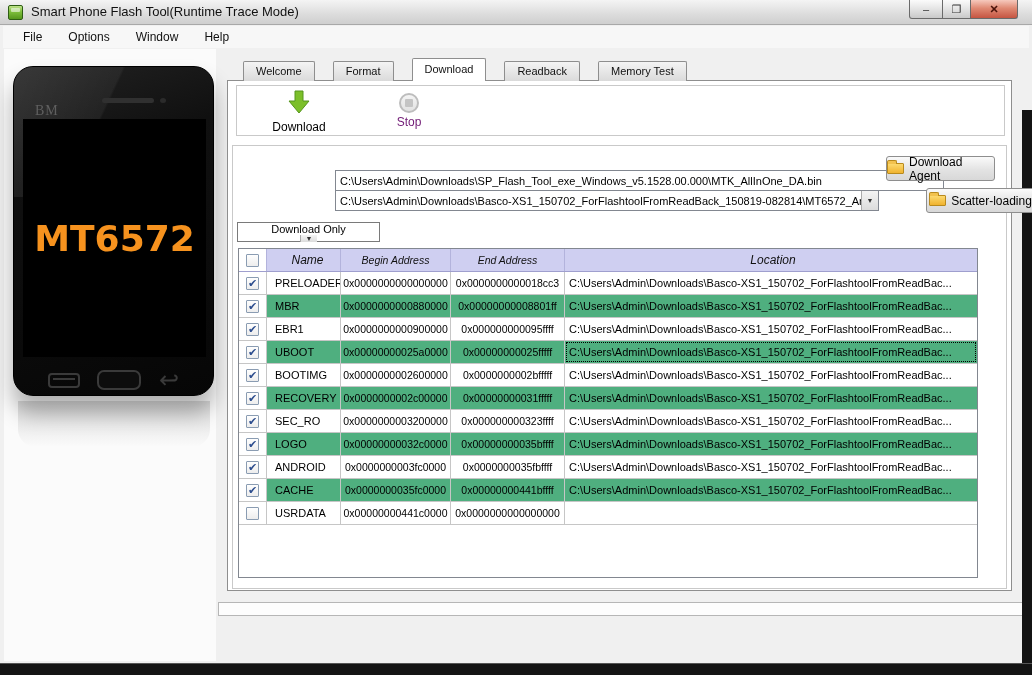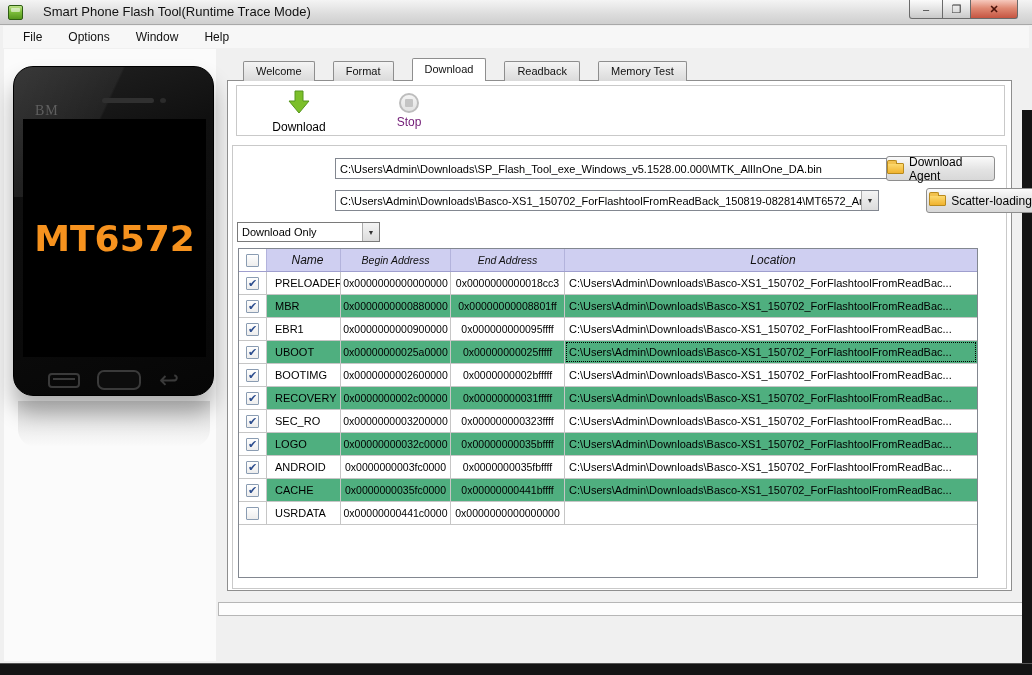--- a/index.html
+++ b/index.html
@@ -6,21 +6,21 @@
   html,body { width:1032px; height:675px; background:#222; font-family:"Liberation Sans", sans-serif; }
   .window { position:relative; width:1032px; height:675px; background:#F0F0F0; overflow:hidden; }
 
   
   .titlebar { position:absolute; left:0; top:0; width:1032px; height:25px;
     background:linear-gradient(#F4F4F4,#DCDCDC 60%,#CFCFCF); border-bottom:1px solid #A8A8A8; }
   .app-icon { position:absolute; left:8px; top:5px; width:15px; height:15px; border:1px solid #2E5D14;
     border-radius:2px; background:linear-gradient(#BFE38A 0%,#7DBE3B 45%,#55961C 100%); }
   .app-icon::before{ content:''; position:absolute; left:2px; top:2px; right:2px; height:4px;
     background:rgba(255,255,255,0.55); border-radius:1px; }
-  .title-text { position:absolute; left:43px; top:4px; font-size:13px; color:#111; }
+  .title-text { position:absolute; left:31px; top:4px; font-size:13px; color:#111; }
   .winbtns { position:absolute; right:14px; top:0; display:flex; }
   .winbtn { height:19px; border:1px solid #6A6A6A; border-top:none; margin-left:-1px;
     background:linear-gradient(#FBFBFB,#E6E6E6 45%,#C9C9C9); color:#333; font-size:11px;
     display:flex; align-items:center; justify-content:center; }
   .winbtn.min { width:34px; border-radius:0 0 0 3px; }
   .winbtn.max { width:29px; }
   .winbtn.close { width:48px; border-radius:0 0 3px 0;
     background:linear-gradient(#F6C9BD,#E08A74 45%,#C55542); color:#4A120A; font-weight:bold; }
 
   
@@ -75,40 +75,40 @@
   
   .main-box { position:absolute; left:232px; top:145px; width:775px; height:444px;
     border:1px solid #C9C9C9; background:#FFF; z-index:5; }
 
   .field-label { position:absolute; font-size:12px; color:#000; }
   .lbl-da { left:246px; top:164px; }
   .lbl-scatter { left:240px; top:196px; }
 
   .textfield { position:absolute; height:21px; border:1px solid #828790; background:#FFF;
     font-size:11px; color:#000; display:flex; align-items:center; padding:0 4px; white-space:nowrap; overflow:hidden; z-index:6;}
-  .tf-da { left:335px; top:158px; width:609px; }
+  .tf-da { left:335px; top:170px; width:609px; }
   .combo { position:absolute; left:335px; top:190px; width:544px; height:21px; border:1px solid #828790;
     background:#FFF; display:flex; align-items:center; z-index:6; }
   .combo-text { flex:1; font-size:11px; padding:0 4px; white-space:nowrap; overflow:hidden; }
   .combo-arrow { width:17px; height:100%; border-left:1px solid #ABABAB;
     background:linear-gradient(#F4F4F4,#DCDCDC); display:flex; align-items:center; justify-content:center;
     font-size:7px; color:#333; }
 
   .side-btn { position:absolute; left:886px; width:109px; height:25px; border:1px solid #8E8E8E; border-radius:3px;
     background:linear-gradient(#FAFAFA,#E3E3E3 55%,#D8D8D8); display:flex; align-items:center; justify-content:center;
     font-size:12px; color:#000; gap:5px; z-index:6; }
   .btn-da { top:156px; }
   .btn-scatter { top:188px;margin-left:40px; }
   .folder { width:17px; height:11px; background:linear-gradient(#FCD96F,#F0B32F); border:1px solid #B98A1D;
     border-radius:1px; position:relative; flex:0 0 auto; }
   .folder::before { content:''; position:absolute; top:-4px; left:-1px; width:8px; height:3px;
     background:#F2C24F; border:1px solid #B98A1D; border-bottom:none; border-radius:2px 2px 0 0; }
 
   .mode-select { position:absolute; left:237px; top:222px; width:143px; height:20px; border:1px solid #7A7A7A;
-    background:#FFF; display:flex; align-items:center; z-index:6; }
+    background:#FFF; display:flex; align-items:center; z-index:6;flex-direction:column; }
   .mode-text { flex:1; font-size:11px; padding:0 4px; }
   .mode-arrow { width:17px; height:100%; border-left:1px solid #ABABAB;
     background:linear-gradient(#F4F4F4,#DCDCDC); display:flex; align-items:center; justify-content:center;
     font-size:7px; color:#333; }
 
   
   .ptable { position:absolute; left:238px; top:248px; width:740px; height:330px;
     border:1px solid #828790; background:#FFF; z-index:6; overflow:hidden; }
   .thead { display:flex; height:23px; background:#CFCFF1; border-bottom:1px solid #9F9FCE;font-style:italic; }
   .th { font-size:12px; color:#111; display:flex; align-items:center; justify-content:center;

